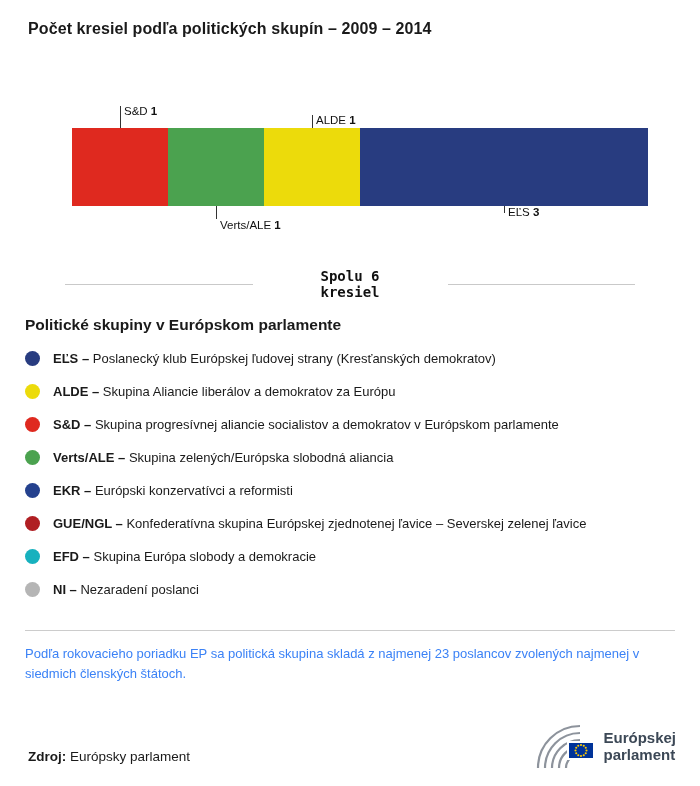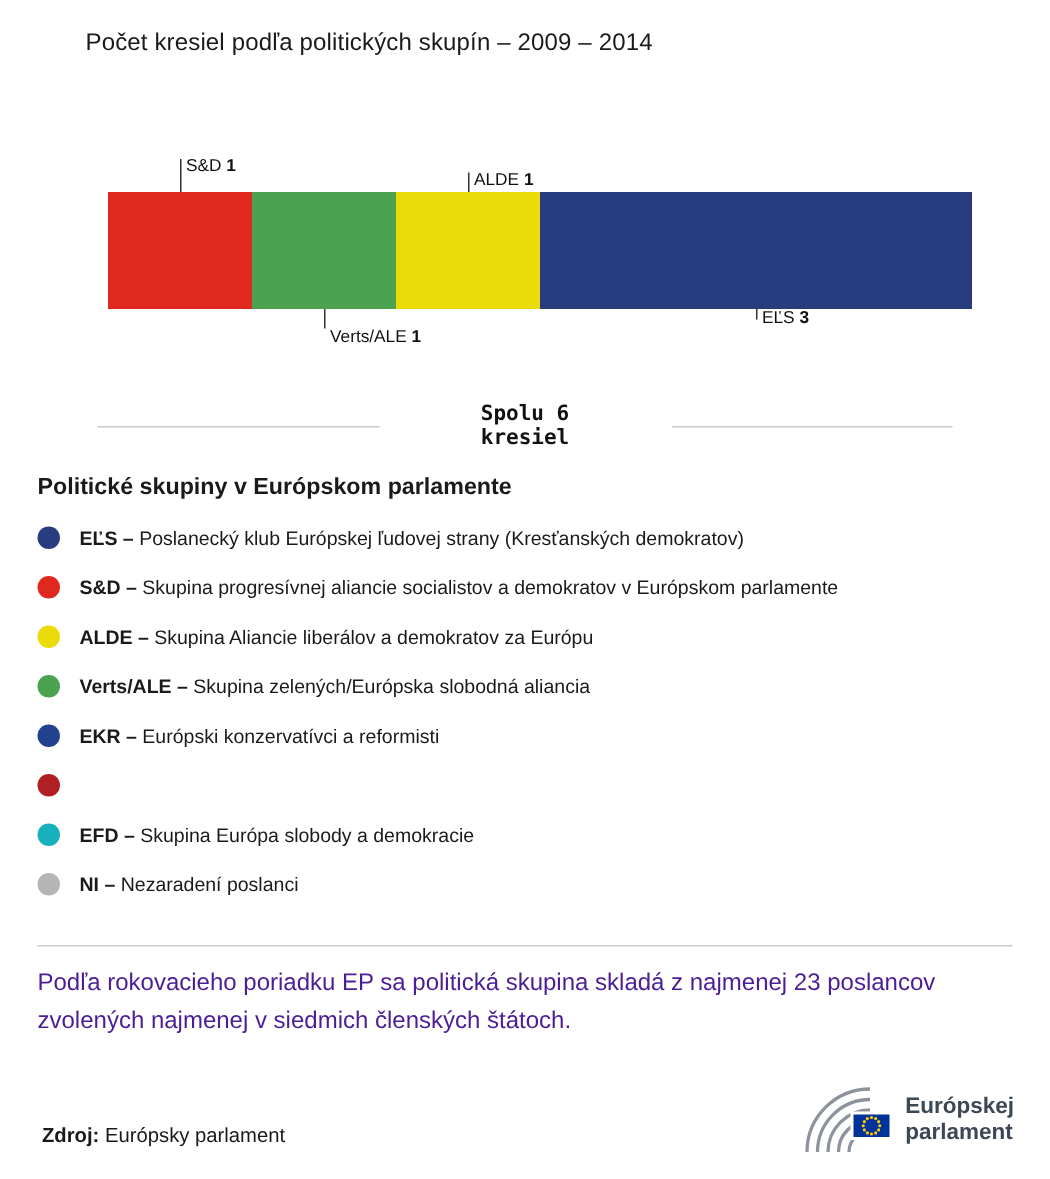--- a/index.html
+++ b/index.html
@@ -6,21 +6,21 @@
   html, body { width:700px; }
   body {
     height:786px;
     background:#ffffff;
     font-family:"Liberation Sans", sans-serif;
     color:#1a1a1a;
     position:relative;
     overflow:hidden;
   }
   .header { padding:20px 28px 0 28px; }
-  .title { font-size:16px; font-weight:400; letter-spacing:.1px;margin-left:29px; }
+  .title { font-size:16px; font-weight:700; letter-spacing:.1px; }
   .subtitle { margin-top:14px; font-size:15.5px; font-weight:400; color:#3a3a3a; }
 
   .chart { position:relative; margin-top:90px; }
   .bar-area { position:relative; margin:0 52px 0 72px; height:78px; }
   .bar { display:flex; height:100%; width:100%; }
   .seg { height:100%; }
 
   .seg-label { position:absolute; width:0; font-size:11.5px; color:#111; }
   .seg-label .tick { position:absolute; left:0; width:1px; background:#333; display:block; }
   .seg-label .lbl { position:absolute; left:4px; white-space:nowrap; }
@@ -44,21 +44,21 @@
 
   .legend { margin:16px 25px 0 25px; }
   .legend-heading { font-size:15.5px; font-weight:700; }
   .legend-list { margin-top:8px; }
   .legend-item { display:flex; align-items:center; min-height:33px; gap:13px; }
   .dot { width:15px; height:15px; border-radius:50%; flex:0 0 15px; }
   .legend-text { font-size:13px; color:#1a1a1a; }
   .legend-text b { font-weight:700; }
 
   .divider { margin:24px 25px 0 25px; height:1px; background:#cccccc; }
-  .note { margin:13px 30px 0 25px; font-size:16px; line-height:1.55; color:#4c1d95; max-width:655px; }
+  .note { margin:13px 30px 0 25px; font-size:13px; line-height:1.55; color:#3b82f6; max-width:655px; }
 
   .footer { position:absolute; left:28px; right:24px; bottom:16px;
             display:flex; justify-content:space-between; align-items:flex-end; }
   .source { font-size:13.5px; padding-bottom:6px; }
   .source b { font-weight:700; }
   .logo { display:flex; align-items:center; gap:7px; }
   .logo-text { font-size:15px; font-weight:700; color:#3c4856; line-height:1.15; }
 </style>
 </head>
 <body>
@@ -102,37 +102,38 @@
 </div>
 
 <div class="legend">
   <div class="legend-heading">Politické skupiny v Európskom parlamente</div>
   <div class="legend-list">
       <div class="legend-item">
         <span class="dot" style="background: rgb(40, 60, 128);"></span>
         <span class="legend-text"><b>EĽS – </b>Poslanecký klub Európskej ľudovej strany (Kresťanských demokratov)</span>
       </div>
       <div class="legend-item">
+        <span class="dot" style="background: rgb(236, 219, 11);"></span>
+        <span class="legend-text"><b>ALDE – </b>Skupina Aliancie liberálov a demokratov za Európu</span>
+      </div>
+      <div class="legend-item">
         <span class="dot" style="background: rgb(223, 41, 31);"></span>
         <span class="legend-text"><b>S&amp;D – </b>Skupina progresívnej aliancie socialistov a demokratov v Európskom parlamente</span>
-      </div>
-      <div class="legend-item">
-        <span class="dot" style="background: rgb(236, 219, 11);"></span>
-        <span class="legend-text"><b>ALDE – </b>Skupina Aliancie liberálov a demokratov za Európu</span>
       </div>
       <div class="legend-item">
         <span class="dot" style="background: rgb(75, 162, 79);"></span>
         <span class="legend-text"><b>Verts/ALE – </b>Skupina zelených/Európska slobodná aliancia</span>
       </div>
       <div class="legend-item">
         <span class="dot" style="background: rgb(36, 65, 142);"></span>
         <span class="legend-text"><b>EKR – </b>Európski konzervatívci a reformisti</span>
       </div>
       <div class="legend-item">
         <span class="dot" style="background: rgb(176, 31, 35);"></span>
+        <span class="legend-text"><b>GUE/NGL – </b>Konfederatívna skupina Európskej zjednotenej ľavice – Severskej zelenej ľavice</span>
       </div>
       <div class="legend-item">
         <span class="dot" style="background: rgb(23, 177, 190);"></span>
         <span class="legend-text"><b>EFD – </b>Skupina Európa slobody a demokracie</span>
       </div>
       <div class="legend-item">
         <span class="dot" style="background: rgb(181, 181, 181);"></span>
         <span class="legend-text"><b>NI – </b>Nezaradení poslanci</span>
       </div>
     </div>

